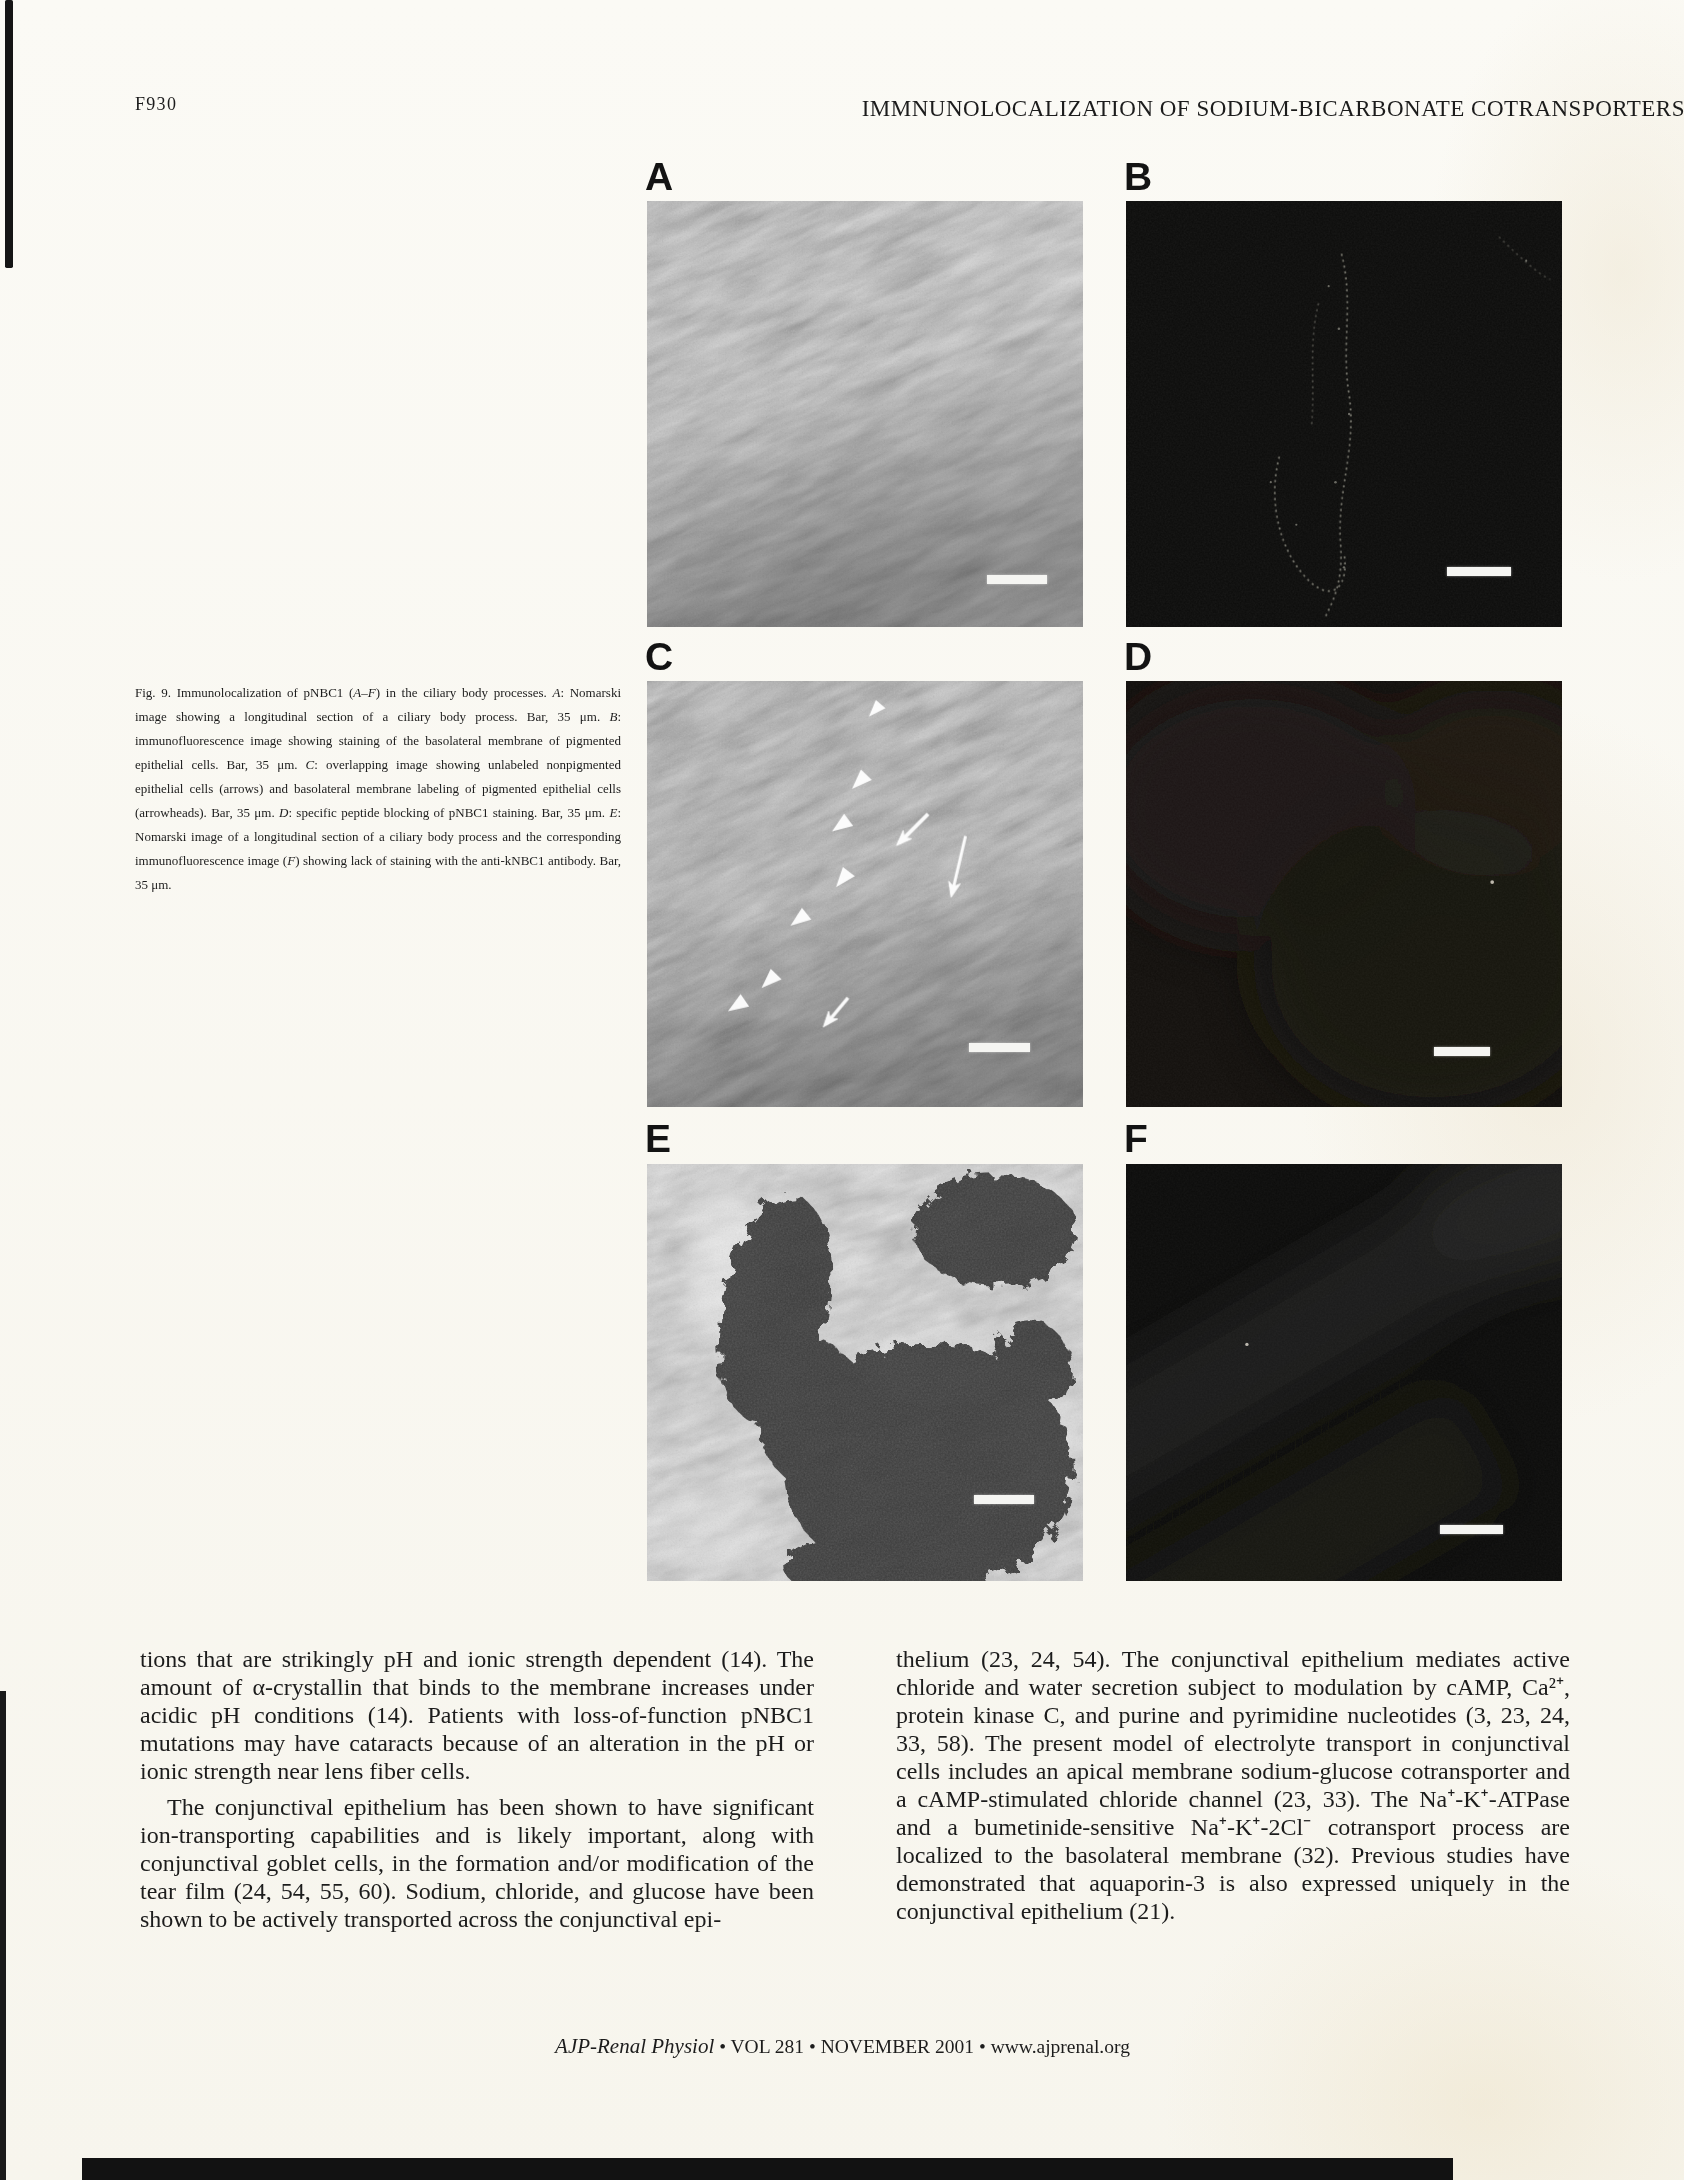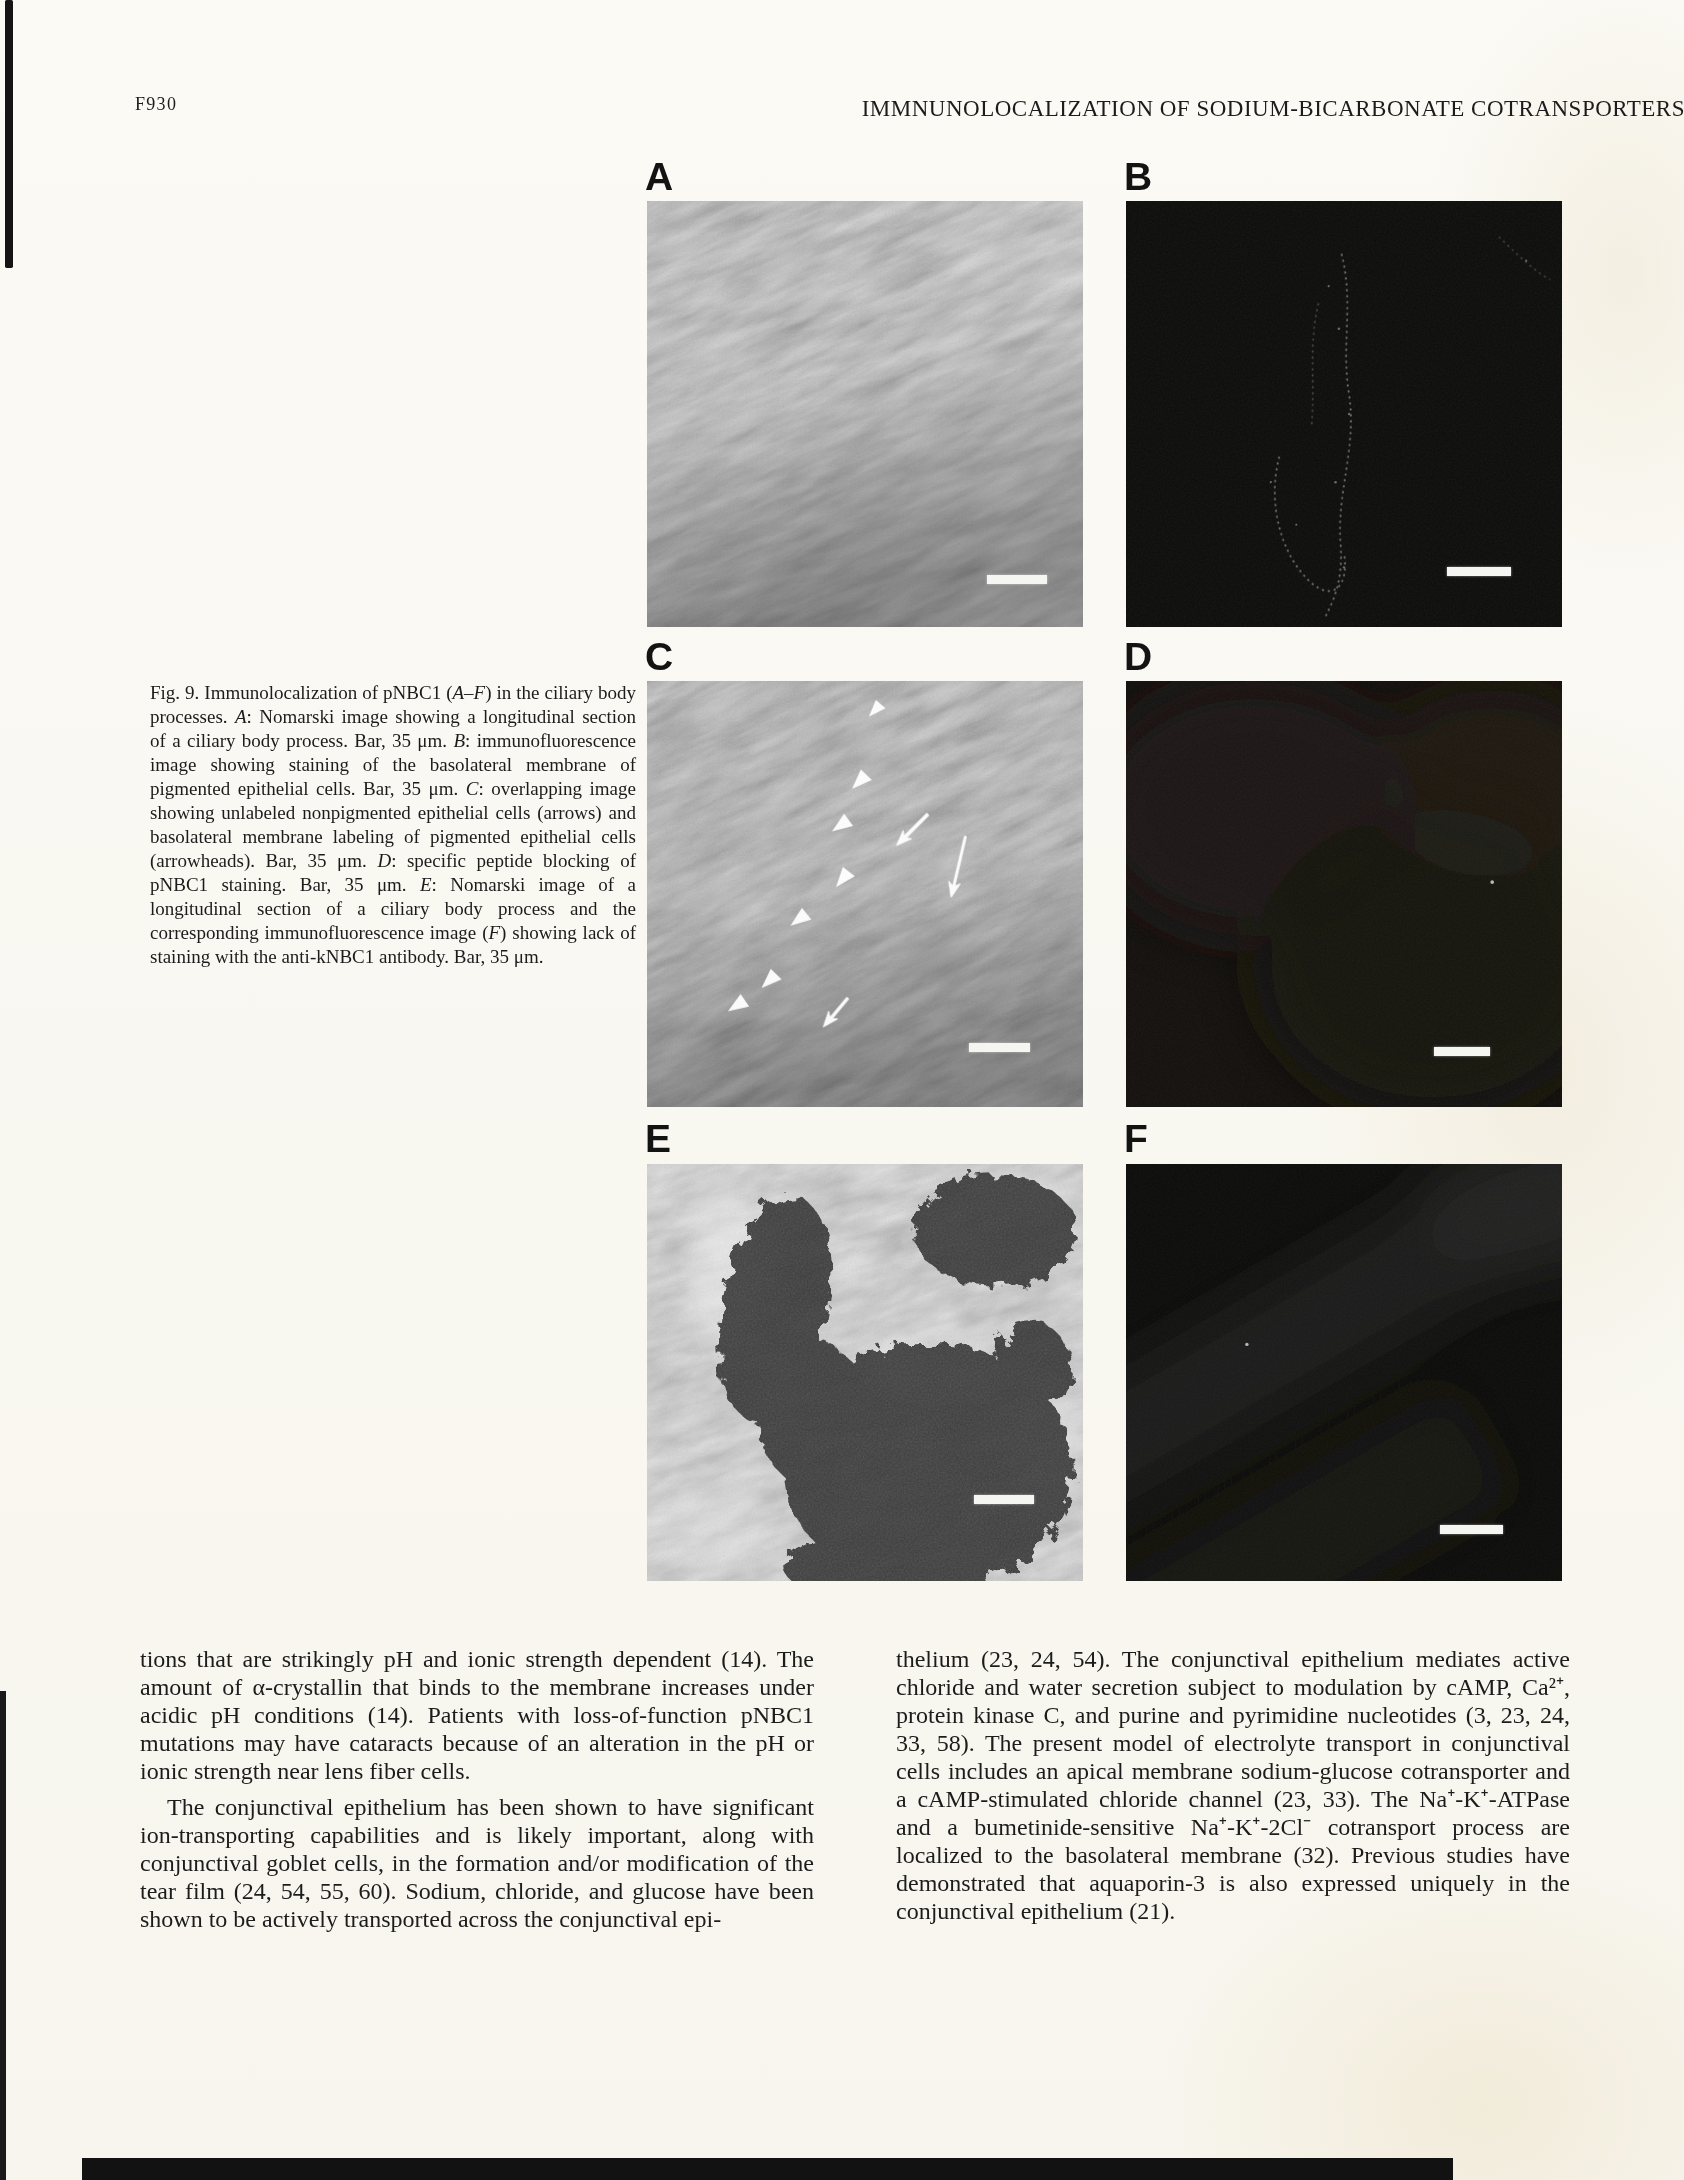--- a/index.html
+++ b/index.html
@@ -27,22 +27,22 @@
   .panel-d{left:1126px;top:681px;width:436px;height:426px;}
   .panel-e{left:647px;top:1164px;width:436px;height:417px;}
   .panel-f{left:1126px;top:1164px;width:436px;height:417px;}
   .panel-label{position:absolute;font-family:"Liberation Sans",sans-serif;font-weight:bold;
     font-size:39px;line-height:1;color:#131313;}
   .lab-a{left:645px;top:157px;} .lab-b{left:1124px;top:157px;}
   .lab-c{left:645px;top:637px;} .lab-d{left:1124px;top:637px;}
   .lab-e{left:645px;top:1119px;} .lab-f{left:1124px;top:1119px;}
   .sbar{position:absolute;height:9.4px;background:#f5f5f2;box-shadow:0 0 2.6px rgba(255,255,255,0.55);}
   
-  .fig-caption{position:absolute;left:150px;top:681px;width:486px;
-    font-size:19px;line-height:24px;text-align:justify;}
+  .fig-caption{position:absolute;left:135px;top:681px;width:486px;
+    font-size:13px;line-height:24px;text-align:justify;}
   .it{font-style:italic;}
   .sc{font-size:0.93em;}
   
   .col{position:absolute;top:1637px;width:690px;font-size:24px;line-height:28px;text-align:justify;}
   .col p{margin:8px;}
   .col p.indent{text-indent:27px;}
   .col-left{left:132px;}
   .col-right{left:888px;font-family:Liberation Serif, serif;}
   
   .page-footer{position:absolute;left:0;top:2034px;width:100%;text-align:center;font-size:21px;}
@@ -259,15 +259,16 @@
   <main>
     <div class="col col-left">
       <p>tions that are strikingly pH and ionic strength dependent (14). The amount of α-crystallin that binds to the membrane increases under acidic pH conditions (14). Patients with loss-of-function pNBC1 mutations may have cataracts because of an alteration in the pH or ionic strength near lens fiber cells.</p>
       <p class="indent">The conjunctival epithelium has been shown to have significant ion-transporting capabilities and is likely important, along with conjunctival goblet cells, in the formation and/or modification of the tear film (24, 54, 55, 60). Sodium, chloride, and glucose have been shown to be actively transported across the conjunctival epi-</p>
     </div>
     <div class="col col-right">
       <p>thelium (23, 24, 54). The conjunctival epithelium mediates active chloride and water secretion subject to modulation by cAMP, Ca²⁺, protein kinase C, and purine and pyrimidine nucleotides (3, 23, 24, 33, 58). The present model of electrolyte transport in conjunctival cells includes an apical membrane sodium-glucose cotransporter and a cAMP-stimulated chloride channel (23, 33). The Na⁺-K⁺-ATPase and a bumetinide-sensitive Na⁺-K⁺-2Cl⁻ cotransport process are localized to the basolateral membrane (32). Previous studies have demonstrated that aquaporin-3 is also expressed uniquely in the conjunctival epithelium (21).</p>
     </div>
   </main>
 
+  <footer class="page-footer"><span class="it">AJP-Renal Physiol</span><span class="sc"> • VOL 281 • NOVEMBER 2001 • www.ajprenal.org</span></footer>
 
 </div>
 
 
 </body></html>

